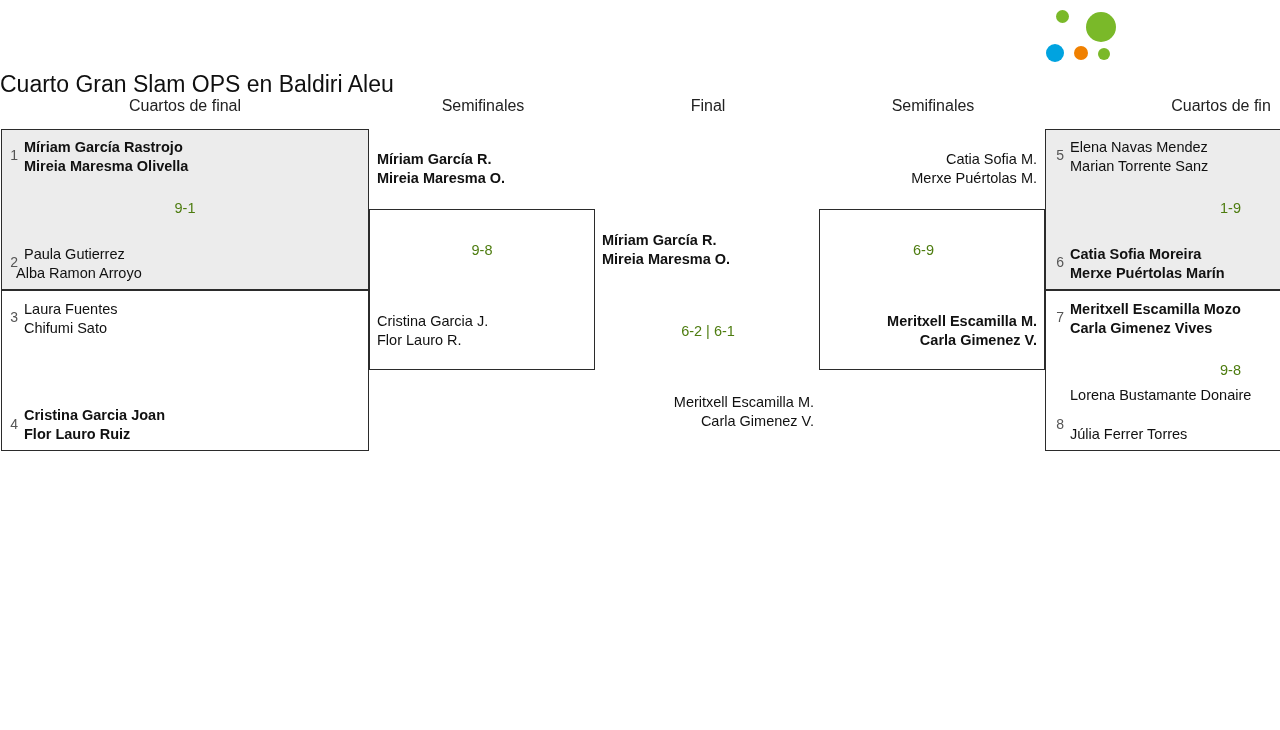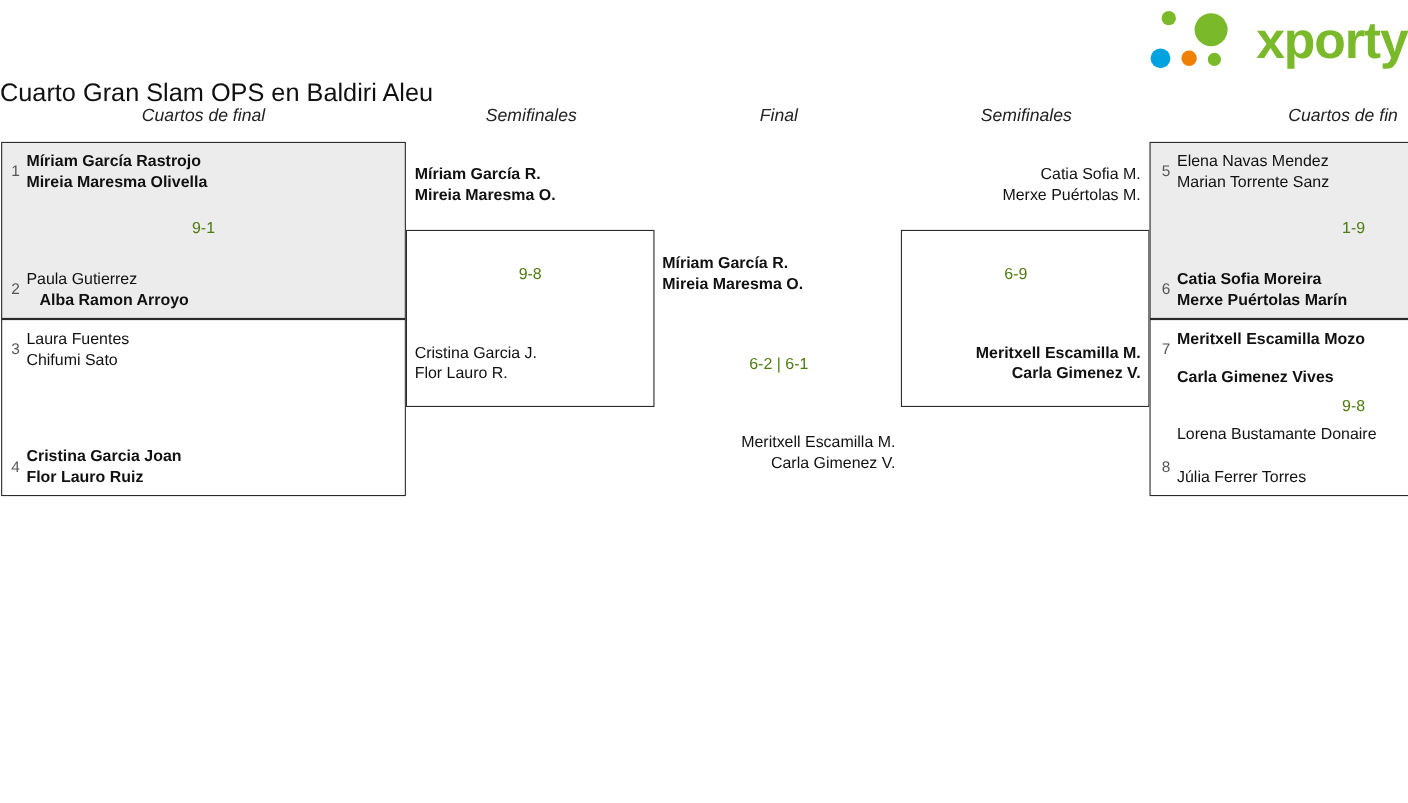--- a/index.html
+++ b/index.html
@@ -43,21 +43,20 @@
   }
   .dot { position: absolute; border-radius: 50%; }
 
   
   .round-head {
     position: absolute;
     font-size: 16px;
     color: #222222;
     text-align: center;
     white-space: nowrap;
-    font-style: italic;
   }
 
   
   .box {
     position: absolute;
     border: 1px solid #2b2b2b;
     background: #ffffff;
   }
   .box.shaded { background: #ececec; }
 
@@ -97,37 +96,36 @@
     <span class="line">Cuarto Gran Slam OPS en Baldiri Aleu</span>
     <span class="line">Fase final. Segunda Femenina</span>
   </div>
 
   <div class="logo">
     <span class="dot" style="left:42px; top:6px; width:30px; height:30px; background:#7ab929;"></span>
     <span class="dot" style="left:12px; top:4px; width:13px; height:13px; background:#7ab929;"></span>
     <span class="dot" style="left:2px; top:38px; width:18px; height:18px; background:#00a3e0;"></span>
     <span class="dot" style="left:30px; top:40px; width:14px; height:14px; background:#f08000;"></span>
     <span class="dot" style="left:54px; top:42px; width:12px; height:12px; background:#7ab929;"></span>
-    <div class="logo-text">xporty</div>
   </div>
 
   <div class="round-head" style="left:60px; top:97px; width:250px;">Cuartos de final</div>
   <div class="round-head" style="left:358px; top:97px; width:250px;">Semifinales</div>
   <div class="round-head" style="left:583px; top:97px; width:250px;">Final</div>
   <div class="round-head" style="left:808px; top:97px; width:250px;">Semifinales</div>
   <div class="round-head" style="left:1096px; top:97px; width:250px;">Cuartos de fin</div>
 
   <div class="box shaded" style="left:1px; top:129px; width:368px; height:161px;"></div>
   <div class="seed" style="left:2px; top:147px;">1</div>
   <div class="team bold" style="left:24px; top:138px;">Míriam García Rastrojo</div>
   <div class="team bold" style="left:24px; top:157px;">Mireia Maresma Olivella</div>
   <div class="score center" style="left:60px; top:200px; width:250px;">9-1</div>
   <div class="seed" style="left:2px; top:254px;">2</div>
   <div class="team" style="left:24px; top:245px;">Paula Gutierrez</div>
-  <div class="team" style="left:36px; top:264px;font-weight:bold;">Alba Ramon Arroyo</div>
+  <div class="team" style="left:16px; top:264px;">Alba Ramon Arroyo</div>
 
   <div class="box" style="left:1px; top:290px; width:368px; height:161px;"></div>
   <div class="seed" style="left:2px; top:309px;">3</div>
   <div class="team" style="left:24px; top:300px;">Laura Fuentes</div>
   <div class="team" style="left:24px; top:319px;">Chifumi Sato</div>
   <div class="seed" style="left:2px; top:416px;">4</div>
   <div class="team bold" style="left:24px; top:406px;">Cristina Garcia Joan</div>
   <div class="team bold" style="left:24px; top:425px;text-align:right;">Flor Lauro Ruiz</div>
 
   <div class="box" style="left:369px; top:209px; width:226px; height:161px;"></div>
@@ -155,19 +153,19 @@
   <div class="team" style="left:1070px; top:138px;">Elena Navas Mendez</div>
   <div class="team" style="left:1070px; top:157px;">Marian Torrente Sanz</div>
   <div class="score right" style="left:1000px; top:200px; width:241px;">1-9</div>
   <div class="seed" style="left:1048px; top:254px;">6</div>
   <div class="team bold" style="left:1070px; top:245px;">Catia Sofia Moreira</div>
   <div class="team bold" style="left:1070px; top:264px;">Merxe Puértolas Marín</div>
 
   <div class="box" style="left:1045px; top:290px; width:368px; height:161px;"></div>
   <div class="seed" style="left:1048px; top:309px;">7</div>
   <div class="team bold" style="left:1070px; top:300px;">Meritxell Escamilla Mozo</div>
-  <div class="team bold" style="left:1070px; top:319px;margin-top:15px;">Carla Gimenez Vives</div>
+  <div class="team bold" style="left:1070px; top:319px;">Carla Gimenez Vives</div>
   <div class="score right" style="left:1000px; top:362px; width:241px;">9-8</div>
   <div class="seed" style="left:1048px; top:416px;">8</div>
   <div class="team" style="left:1070px; top:386px;">Lorena Bustamante Donaire</div>
   <div class="team" style="left:1070px; top:425px;">Júlia Ferrer Torres</div>
 
 </div>
 
 </body></html>

